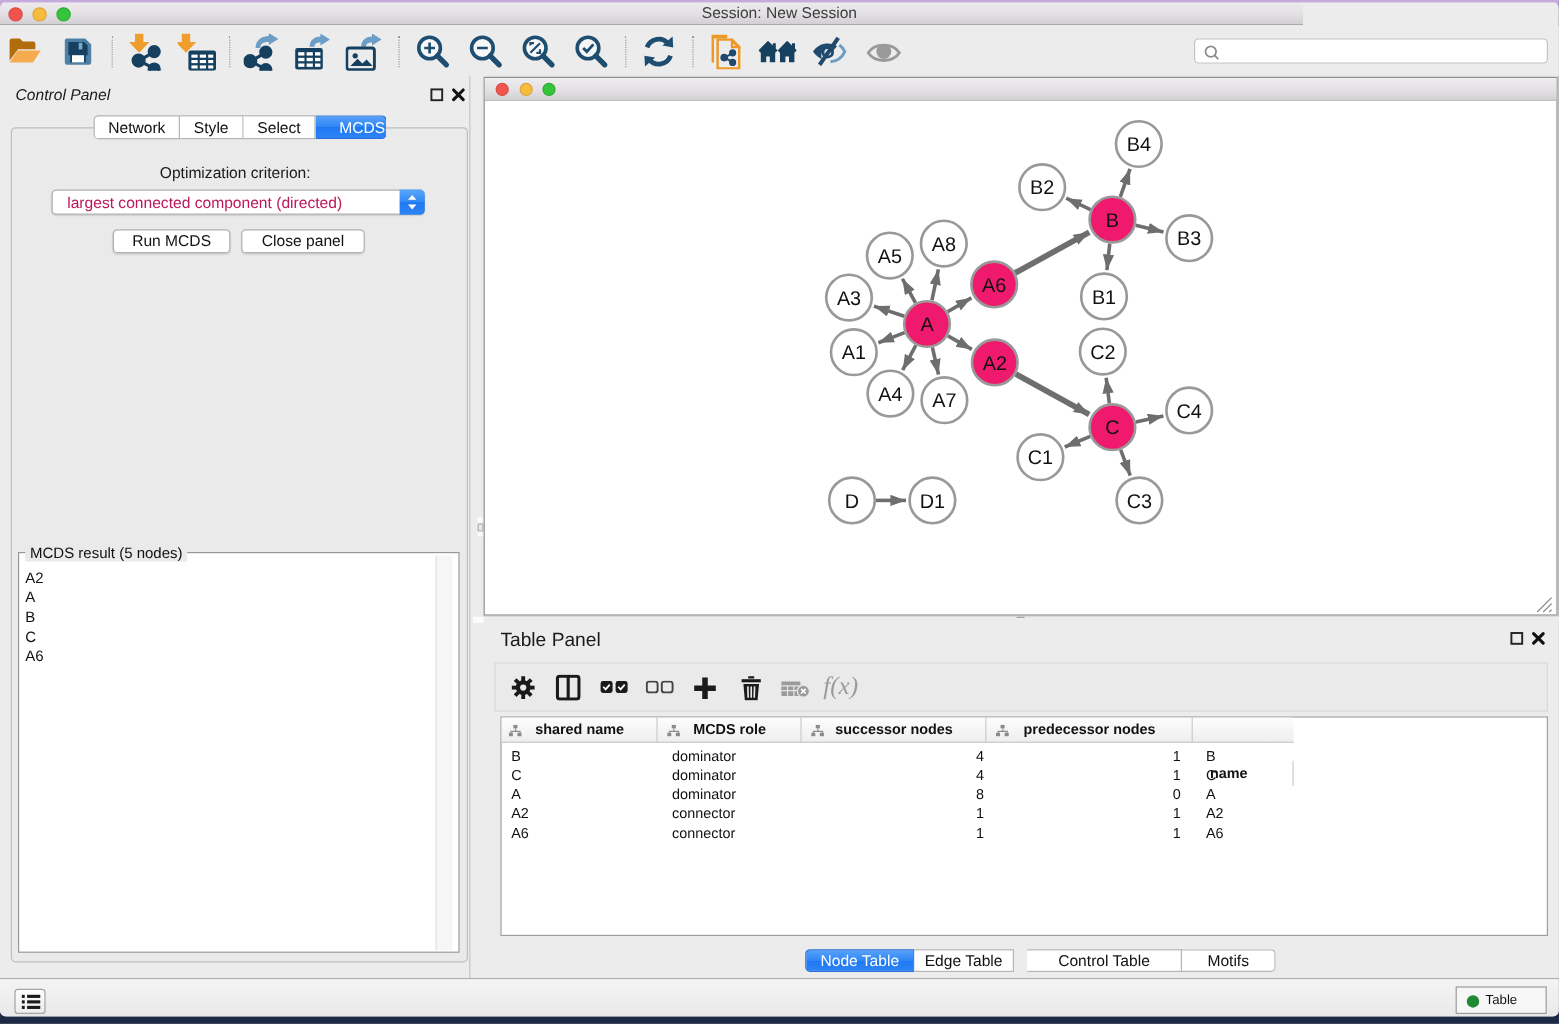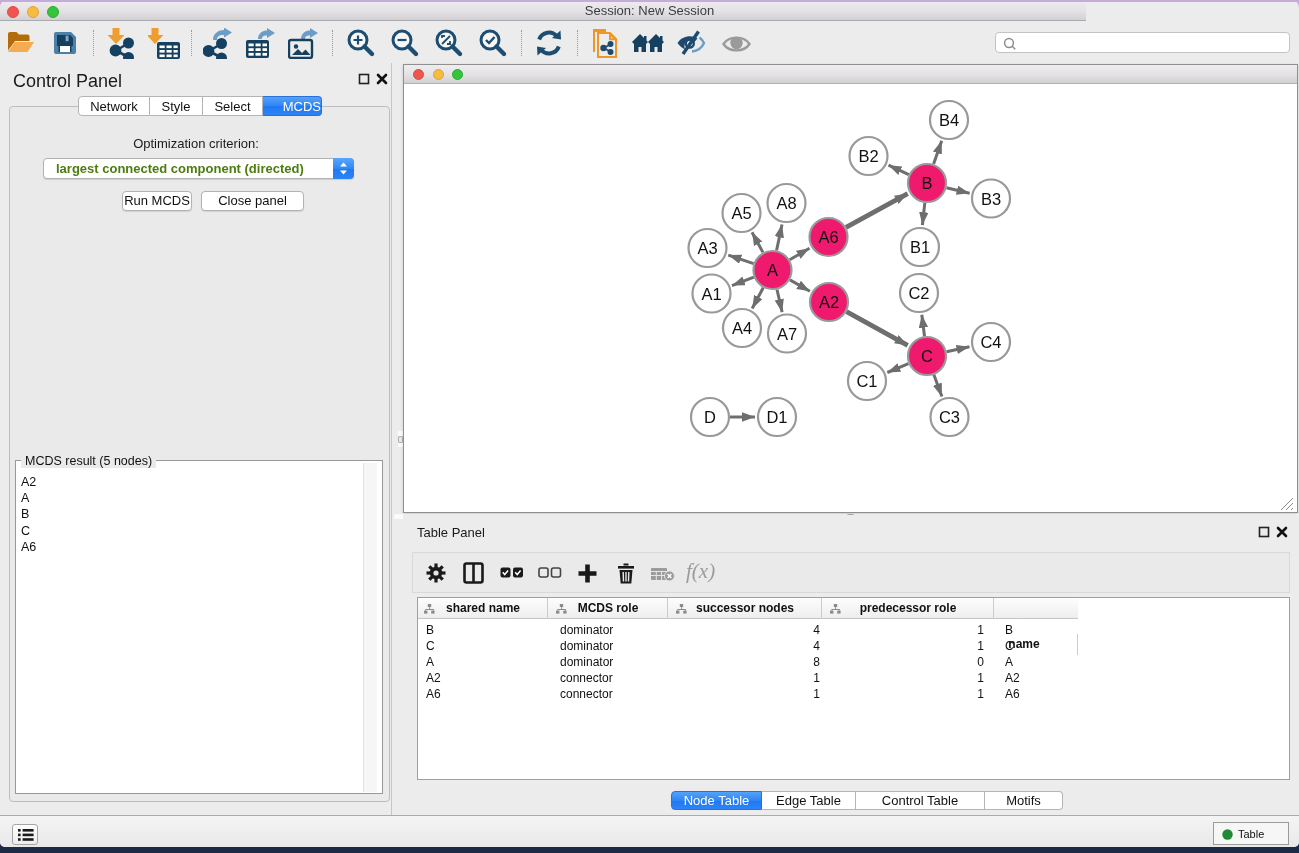--- a/index.html
+++ b/index.html
@@ -19,28 +19,28 @@
 .light { position:absolute; top:6px; width:12px; height:12px; border-radius:50%; }
 #titletext { position:absolute; left:0; top:3px; width:1299px; text-align:center;
   font-size:13px; color:#3c3c3c; }
 
 #toolbar { position:absolute; left:0; top:22px; width:1299px; height:41px; background:#ececec; }
 .tsep { position:absolute; top:8px; height:26px; width:0; border-left:1px dotted #9a9a9a; }
 #search { position:absolute; left:995px; top:10px; width:295px; height:21px; background:#fff;
   border:1px solid #c3c3c3; border-radius:4px; }
 
 #cpanel { position:absolute; left:0; top:63px; width:392px; height:752px; background:#ececec; border-right:1px solid #c6c6c6;}
-#cp-title { position:absolute; left:13px; top:71px; font-size:18px; color:#1a1a1a; }
+#cp-title { position:absolute; left:13px; top:71px; font-size:13px; color:#1a1a1a;font-style:italic; }
 .tab { position:absolute; top:96px; height:20px; border:1px solid #b4b4b4; background:#fff;
   font-size:13px; color:#111; text-align:center; line-height:19px; }
 #cp-pane { position:absolute; left:9px; top:106px; width:381px; height:696px;
   background:#eaeaea; border:1px solid #bdbdbd; border-radius:4px; }
 #optlabel { position:absolute; left:0; top:136px; width:392px; text-align:center; font-size:13px; color:#1a1a1a;}
 #dropdown { position:absolute; left:43px; top:158px; width:311px; height:21px; background:#fff;
-  border:1px solid #b2b2b2; border-radius:4px; box-shadow:0 1px 1px rgba(0,0,0,0.12); font-size:13px; color:#4d7c0f; line-height:19px; padding-left:12px;font-weight:bold;}
+  border:1px solid #b2b2b2; border-radius:4px; box-shadow:0 1px 1px rgba(0,0,0,0.12); font-size:13px; color:#be185d; line-height:19px; padding-left:12px;}
 #dd-btn { position:absolute; right:-1px; top:-1px; width:21px; height:21px; border-radius:0 4px 4px 0;
   background:linear-gradient(180deg,#59a7fb 0,#3187f6 50%,#2079f3 51%,#2d83f5 100%); }
 .btn { position:absolute; top:191px; height:20px; background:#fff; border:1px solid #b2b2b2;
   border-radius:4px; font-size:13px; color:#111; text-align:center; line-height:18px;
   box-shadow:0 1px 1px rgba(0,0,0,0.10); }
 #groupbox { position:absolute; left:15px; top:460px; width:368px; height:334px;
   background:#fff; border:1px solid #989898; }
 #grouplabel { position:absolute; left:21px; top:454px; background:#eaeaea; padding:0 4px;
   font-size:12.5px; color:#111; }
 #mcdslist { position:absolute; left:21px; top:474px; font-size:12.5px; color:#111; line-height:16.2px; }
@@ -48,21 +48,21 @@
   border-left:1px solid #e2e2e2; }
 
 #netwin { position:absolute; left:403px; top:64px; width:895px; height:449px;
   background:#fff; border:1px solid #8f8f8f; box-shadow:0 1px 3px rgba(0,0,0,0.15); }
 #nw-titlebar { position:absolute; left:0; top:0; width:893px; height:19px;
   background:linear-gradient(180deg,#efedef 0,#e3e1e3 55%,#d2d0d2 100%); border-bottom:1px solid #b2b2b2; }
 .nlight { position:absolute; top:4px; width:11px; height:11px; border-radius:50%; }
 #nw-title { position:absolute; left:0; top:2px; width:893px; text-align:center; font-size:13px; color:#2e2e2e; }
 
 #tpanel { position:absolute; left:403px; top:515px; width:896px; height:300px; background:#ececec; }
-#tp-title { position:absolute; left:14px; top:10px; font-size:13px; color:#1a1a1a; }
+#tp-title { position:absolute; left:14px; top:10px; font-size:16px; color:#1a1a1a; }
 #tp-toolbar { position:absolute; left:9px; top:37px; width:878px; height:41px;
   background:#eaeaea; border:1px solid #d9d9d9; }
 #ttable { position:absolute; left:14px; top:82px; width:873px; height:183px; background:#fff;
   border:1px solid #9f9f9f; }
 #thead { position:absolute; left:0; top:0; width:660px; height:21px;
   background:linear-gradient(180deg,#fdfdfd 0,#eeeeee 100%); border-bottom:1px solid #c4c4c4; }
 .hcell { position:absolute; top:0; height:21px; border-right:1px solid #cccccc; }
 .htext { position:absolute; top:3px; width:100%; text-align:center; font-size:12px; color:#111;font-weight:bold; }
 .cell { position:absolute; font-size:12px; color:#111; }
 .btab { position:absolute; top:276px; height:19px; background:#fff; border:1px solid #b5b5b5;
@@ -258,21 +258,21 @@
 <div class="tab" style="left:203px;width:60px;border-left:none;">Select</div>
 <div class="tab" style="left:263px;width:59px;border-left:none;border-radius:0 4px 4px 0;background:linear-gradient(180deg,#55a2fa 0,#3085f5 50%,#1f78f3 51%,#2e84f6 100%);border-color:#2b70d8;color:#fff;text-align:right;">MCDS</div>
 <div id="optlabel">Optimization criterion:</div>
 <div id="dropdown">largest connected component (directed)
   <div id="dd-btn">
           <svg class="abs" style="left:3px;top:2px" width="15" height="17" viewBox="0 0 15 17">
             <path d="M4 6.5 L7.5 2.5 L11 6.5 Z M4 10.5 L7.5 14.5 L11 10.5 Z" fill="#fff"></path>
           </svg>
         </div>
 </div>
-<div class="btn" style="left:94px;width:70px;margin-left:28px;">Run MCDS</div>
+<div class="btn" style="left:94px;width:98px;">Run MCDS</div>
 <div class="btn" style="left:201px;width:103px;">Close panel</div>
 <div id="groupbox">
         <div id="gscroll"></div>
       </div>
 <div id="grouplabel">MCDS result (5 nodes)</div>
 <div id="mcdslist">A2<br>A<br>B<br>C<br>A6</div>
 
 <div class="abs" style="left:394px;top:513.5px;width:905px;height:5.5px;background:#fbfbfb;"></div>
 <div class="abs" style="left:847px;top:513.8px;width:7px;height:4.8px;background:#e8e8e8;border:1px solid #b0b0b0;border-radius:1px;"></div>
 <div class="abs" style="left:398px;top:431px;width:6px;height:16px;background:#fbfbfb;"></div>
@@ -449,21 +449,21 @@
     <div class="hcell" style="left:0;width:130px;">
             <div class="htext" style="left:5px;width:120px;">shared name</div>
           </div>
     <div class="hcell" style="left:130px;width:120px;">
             <div class="htext" style="left:5px;width:110px;">MCDS role</div>
           </div>
     <div class="hcell" style="left:250px;width:154px;">
             <div class="htext" style="left:5px;width:144px;">successor nodes</div>
           </div>
     <div class="hcell" style="left:404px;width:172px;">
-            <div class="htext" style="left:5px;width:162px;">predecessor role</div>
+            <div class="htext" style="left:5px;width:162px;">predecessor nodes</div>
           </div>
     <div class="hcell" style="left:576px;width:84px;margin-top:36px;">
             <div class="htext" style="left:-12px;width:84px;">name</div>
           </div>
     <svg class="sorticon abs" style="left:6px;top:6px" width="11" height="10" viewBox="0 0 11 10">
             <g fill="#8b8b8b">
               <rect x="3.8" y="0" width="3.4" height="3"></rect>
               <rect x="0" y="6.6" width="3.4" height="3"></rect>
               <rect x="7.2" y="6.6" width="3.4" height="3"></rect>
               <path d="M5.2 3 h0.9 v2 h-0.9z M1.3 5 h8.6 v0.9 h-8.6z M1.3 5 h0.9 v1.6 h-0.9z M9 5 h0.9 v1.6 h-0.9z"></path>
@@ -514,21 +514,21 @@
           <div class="cell" style="left:330px;top:73px;width:72px;text-align:right;">1</div>
           <div class="cell" style="left:500px;top:73px;width:66px;text-align:right;">1</div>
           <div class="cell" style="left:587px;top:73px;">A2</div>
     <div class="cell" style="left:8px;top:89px;">A6</div>
           <div class="cell" style="left:142px;top:89px;">connector</div>
           <div class="cell" style="left:330px;top:89px;width:72px;text-align:right;">1</div>
           <div class="cell" style="left:500px;top:89px;width:66px;text-align:right;">1</div>
           <div class="cell" style="left:587px;top:89px;">A6</div>
   </div>
   <div class="btab" style="left:268px;width:91px;border-radius:4px 0 0 4px;background:linear-gradient(180deg,#55a2fa 0,#3085f5 50%,#1f78f3 51%,#2e84f6 100%);border-color:#2b70d8;color:#fff;">Node Table</div>
-  <div class="btab" style="left:359px;width:94px;border-left:none;">Edge Table</div>
+  <div class="btab" style="left:359px;width:83px;border-left:none;">Edge Table</div>
   <div class="btab" style="left:453px;width:129px;border-left:none;">Control Table</div>
   <div class="btab" style="left:582px;width:78px;border-left:none;border-radius:0 4px 4px 0;">Motifs</div>
 </div>
 
 <div id="statusbar">
   <div id="sb-left">
           <svg class="abs" style="left:5px;top:3px" width="16" height="14" viewBox="0 0 16 14">
             <g fill="#1a1a1a">
               <rect x="0" y="1" width="2.6" height="2.6"></rect>
               <rect x="4.6" y="1" width="11" height="2.6"></rect>

